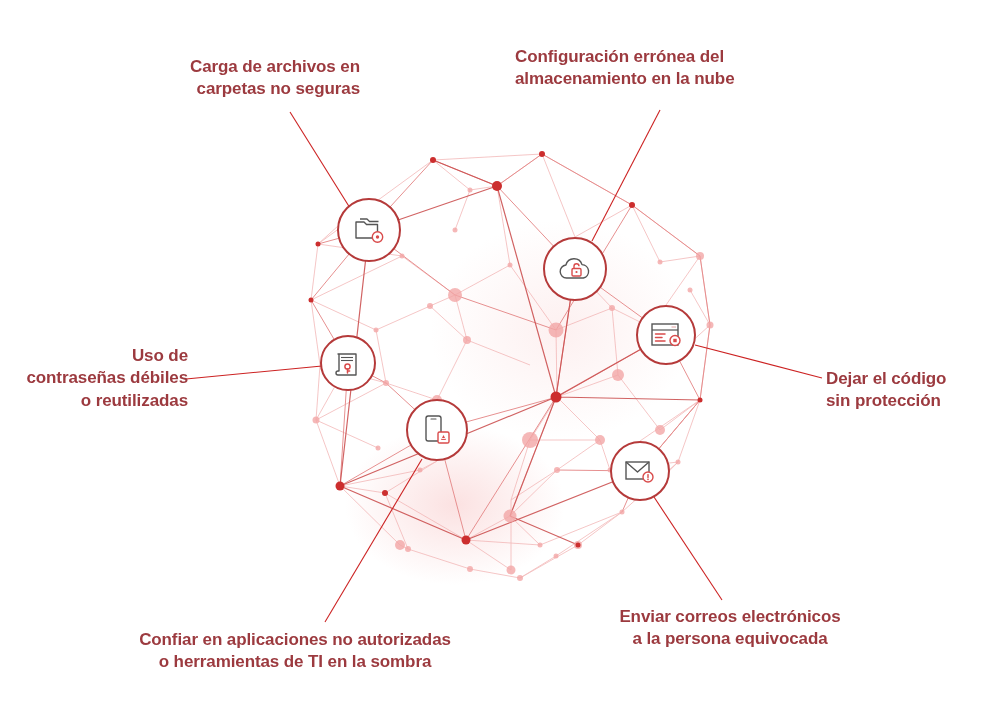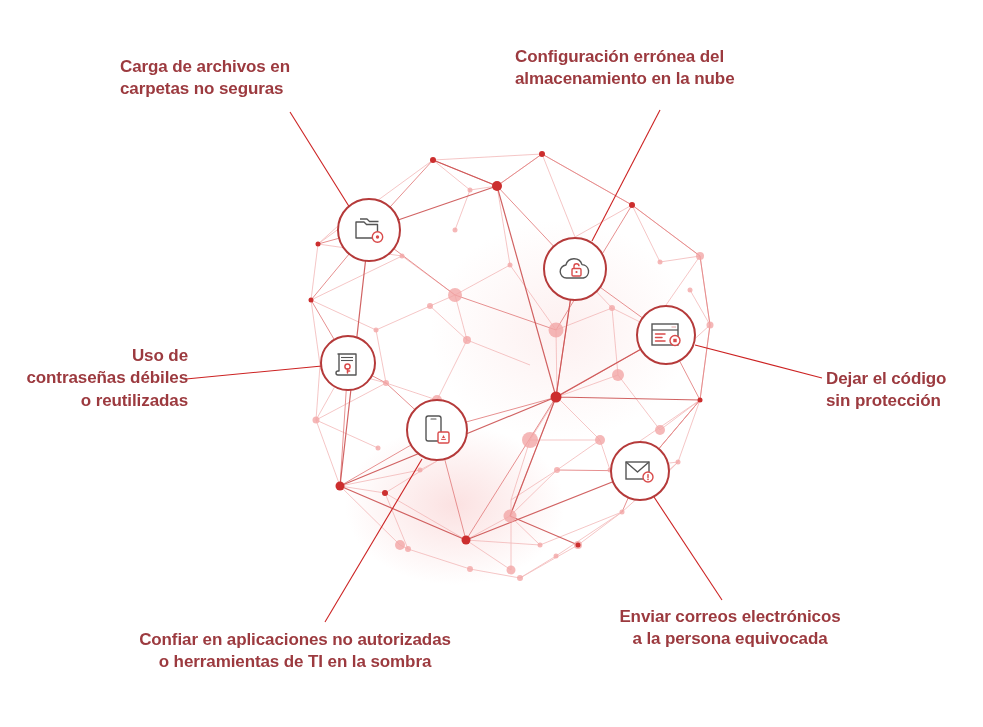--- a/index.html
+++ b/index.html
@@ -15,21 +15,21 @@
 
   .label{
     position:absolute;
     color:#9C3A3F;
     font-weight:bold;
     font-size:17px;
     line-height:1.32;
     letter-spacing:-0.1px;
     white-space:pre-line;
   }
-  .lbl-upload   {left:120px; top:56px;  width:240px; text-align:left;}
+  .lbl-upload   {left:120px; top:56px;  width:240px; text-align:right;}
   .lbl-cloud    {left:515px; top:46px;  width:300px; text-align:left;}
   .lbl-password {left:-2px;  top:345px; width:190px; text-align:right;}
   .lbl-code     {left:826px; top:368px; width:170px; text-align:left;}
   .lbl-shadowit {left:110px; top:629px; width:370px; text-align:center;}
   .lbl-email    {left:600px; top:606px; width:260px; text-align:center;}
 
   .node{
     position:absolute;
     border-radius:50%;
     background:#ffffff;

